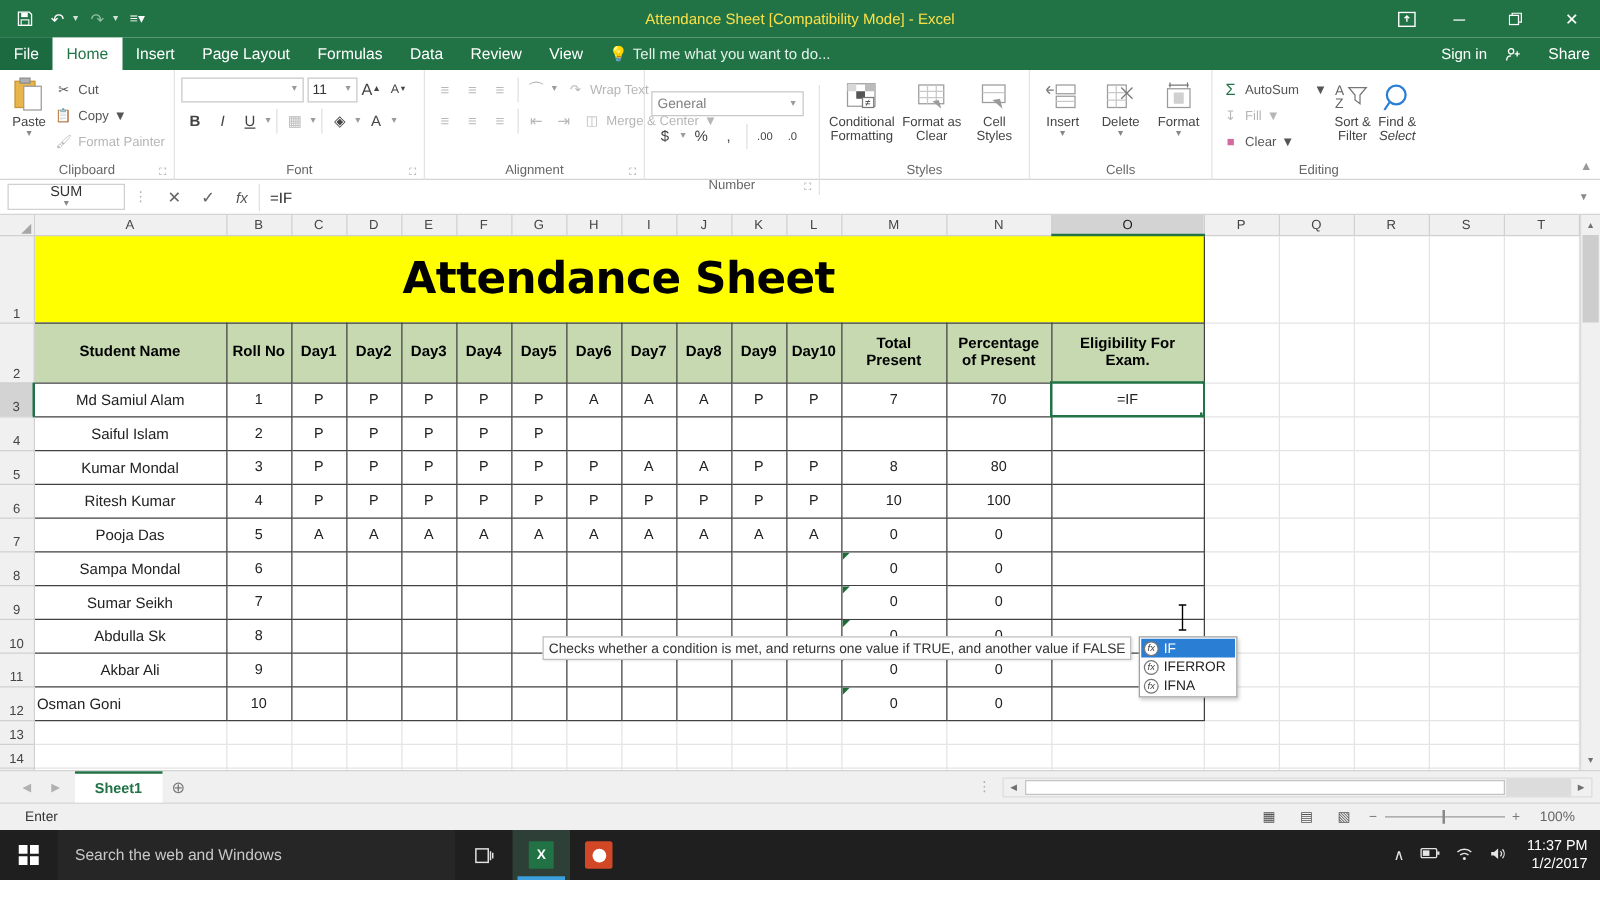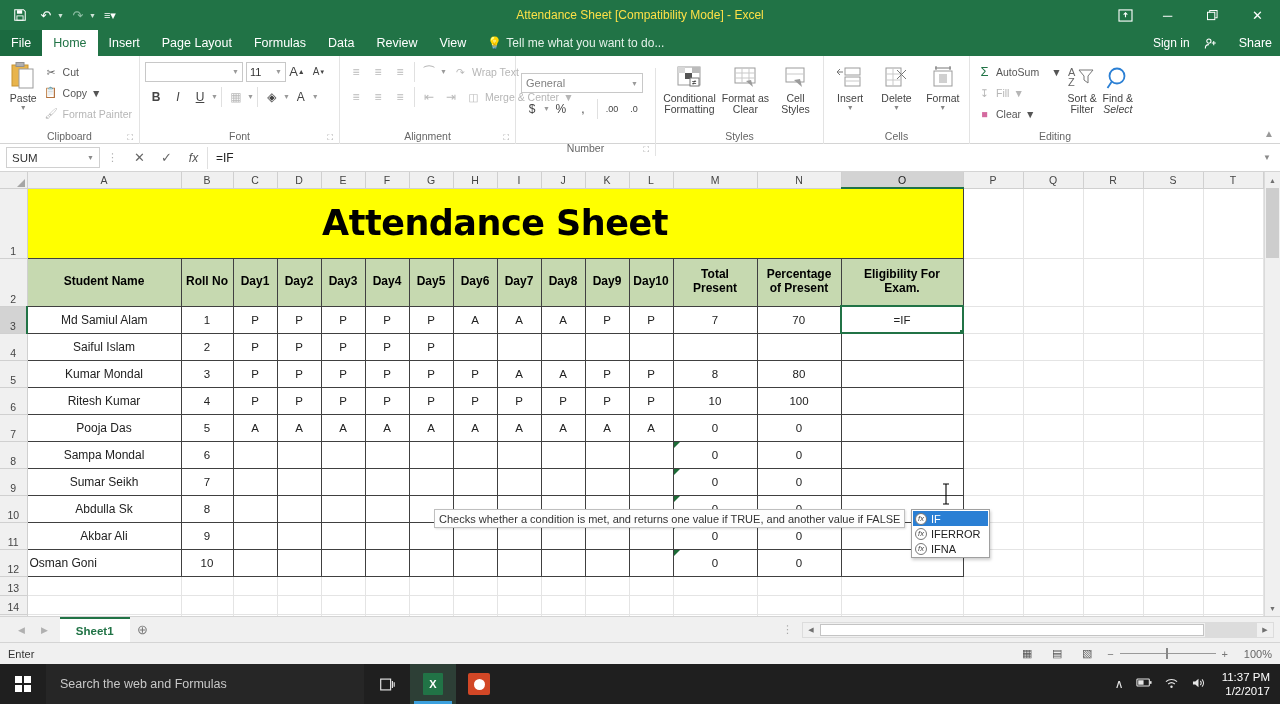--- a/index.html
+++ b/index.html
@@ -113,21 +113,21 @@
   .collapse-ribbon { position: absolute; right: 6px; bottom: 4px; font-size: 10px; color: #999999; }
 
   
   .fbar {
     height: 28px; background: #ffffff; display: flex; align-items: center;
     border-bottom: 1px solid #d4d4d4; padding: 0 4px 0 6px;
   }
   .namebox {
     width: 94px; height: 21px; border: 1px solid #d0d0d0; background: #ffffff;
     display: flex; align-items: center; justify-content: space-between;
-    padding: 0 5px; font-size: 11.5px; color: #333333;
+    padding: 0 5px; font-size: 11.5px; color: #333333; flex-direction: column;
   }
   .fbar-dots { color: #b0b0b0; padding: 0 7px; font-size: 11px; letter-spacing: 1px; }
   .fbtn2 { width: 27px; height: 22px; display: flex; align-items: center; justify-content: center; font-size: 13px; }
   .fx-input {
     flex: 1; height: 22px; display: flex; align-items: center;
     padding-left: 8px; font-size: 12px; color: #222222;
     border-left: 1px solid #e0e0e0;
   }
   .fbar-caret { width: 18px; text-align: center; color: #8a8a8a; font-size: 8px; }
 
@@ -244,21 +244,21 @@
     width: 472px; height: 16px; background: #f0f0f0; display: flex;
     align-items: center; margin-right: 6px; border: 1px solid #dcdcdc;
   }
   .hsbtn { width: 16px; text-align: center; font-size: 7px; color: #707070; }
   .hsthumb { flex: 1; height: 12px; background: #ffffff; border: 1px solid #c4c4c4; margin: 0 1px; }
   .hsthumb-tail { width: 52px; height: 14px; background: #dcdcdc; }
 
   
   .statusbar {
     height: 22px; background: #f0f0f0; display: flex; align-items: center;
-    border-top: 1px solid #d4d4d4; padding: 0 8px; font-size: 11px; color: #333333;
+    border-top: 1px solid #d4d4d4; padding: 0 20px; font-size: 11px; color: #333333;
   }
   .status-right { margin-left: auto; display: flex; align-items: center; gap: 10px; }
   .viewbtn { width: 20px; height: 16px; display: flex; align-items: center; justify-content: center; color: #555555; }
   .zoomctrl { display: flex; align-items: center; gap: 6px; color: #777777; font-size: 11px; }
   .zoomtrack { width: 96px; height: 1px; background: #9a9a9a; position: relative; }
   .zoomhandle { position: absolute; left: 46px; top: -5px; width: 2px; height: 11px; background: #888888; }
   .zoompct { width: 34px; text-align: right; color: #666666; }
 
   
   .taskbar {
@@ -1106,21 +1106,21 @@
 <div class="taskbar">
   <div class="startbtn">
     <span class="winlogo">
         <i></i>
         <i></i>
         <i></i>
         <i></i>
       </span>
   </div>
   <div class="searchbox">
-    <span>Search the web and Formulas</span>
+    <span>Search the web and Windows</span>
   </div>
   <div class="taskview">
     <svg width="18" height="15" viewBox="0 0 20 16">
         <rect x="3" y="2" width="11" height="12" fill="none" stroke="#e2e2e2" stroke-width="1.3"></rect>
         <path d="M16 4v8M18 5.5v5" stroke="#e2e2e2" stroke-width="1.3"></path>
       </svg>
   </div>
   <div class="tbapp active">
     <span class="xlicon">X</span>
   </div>

